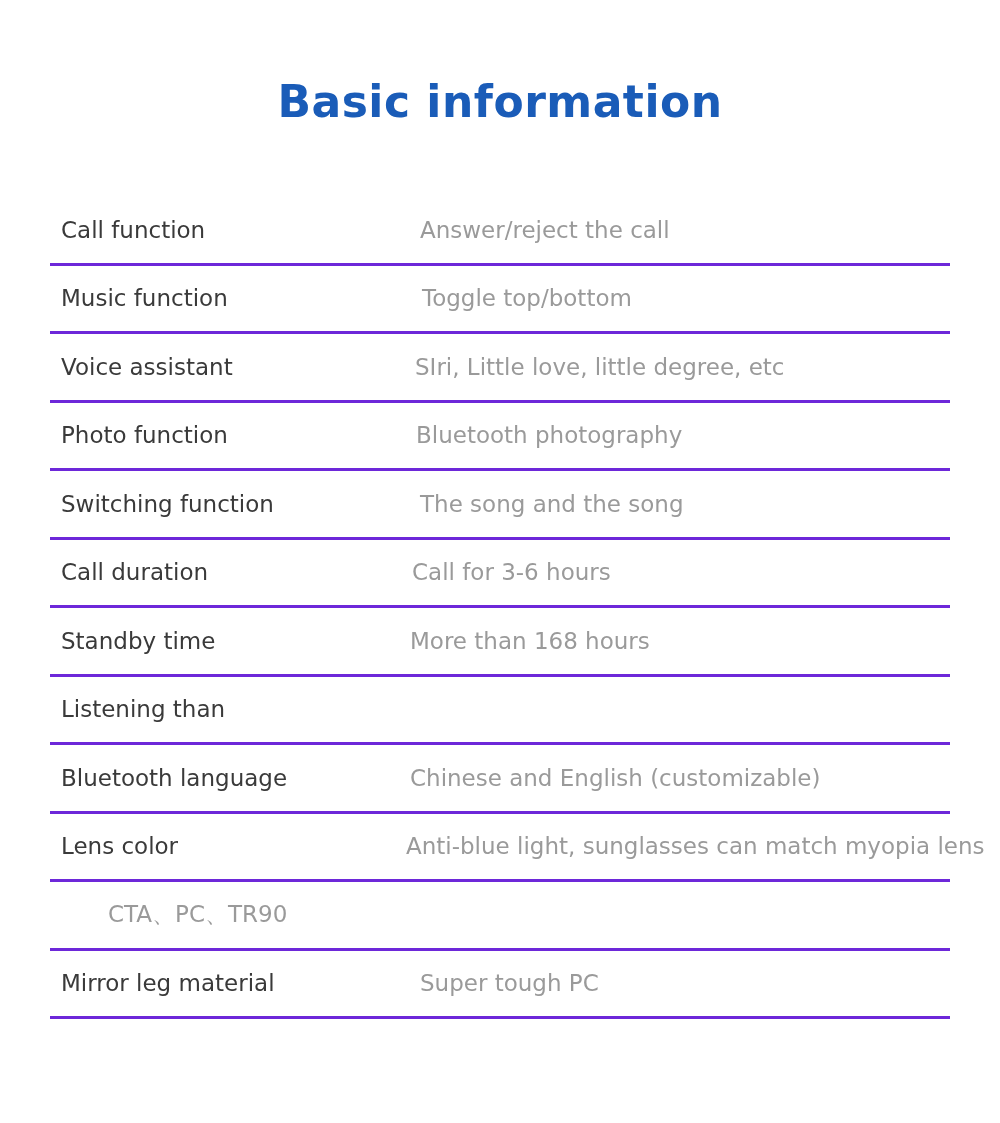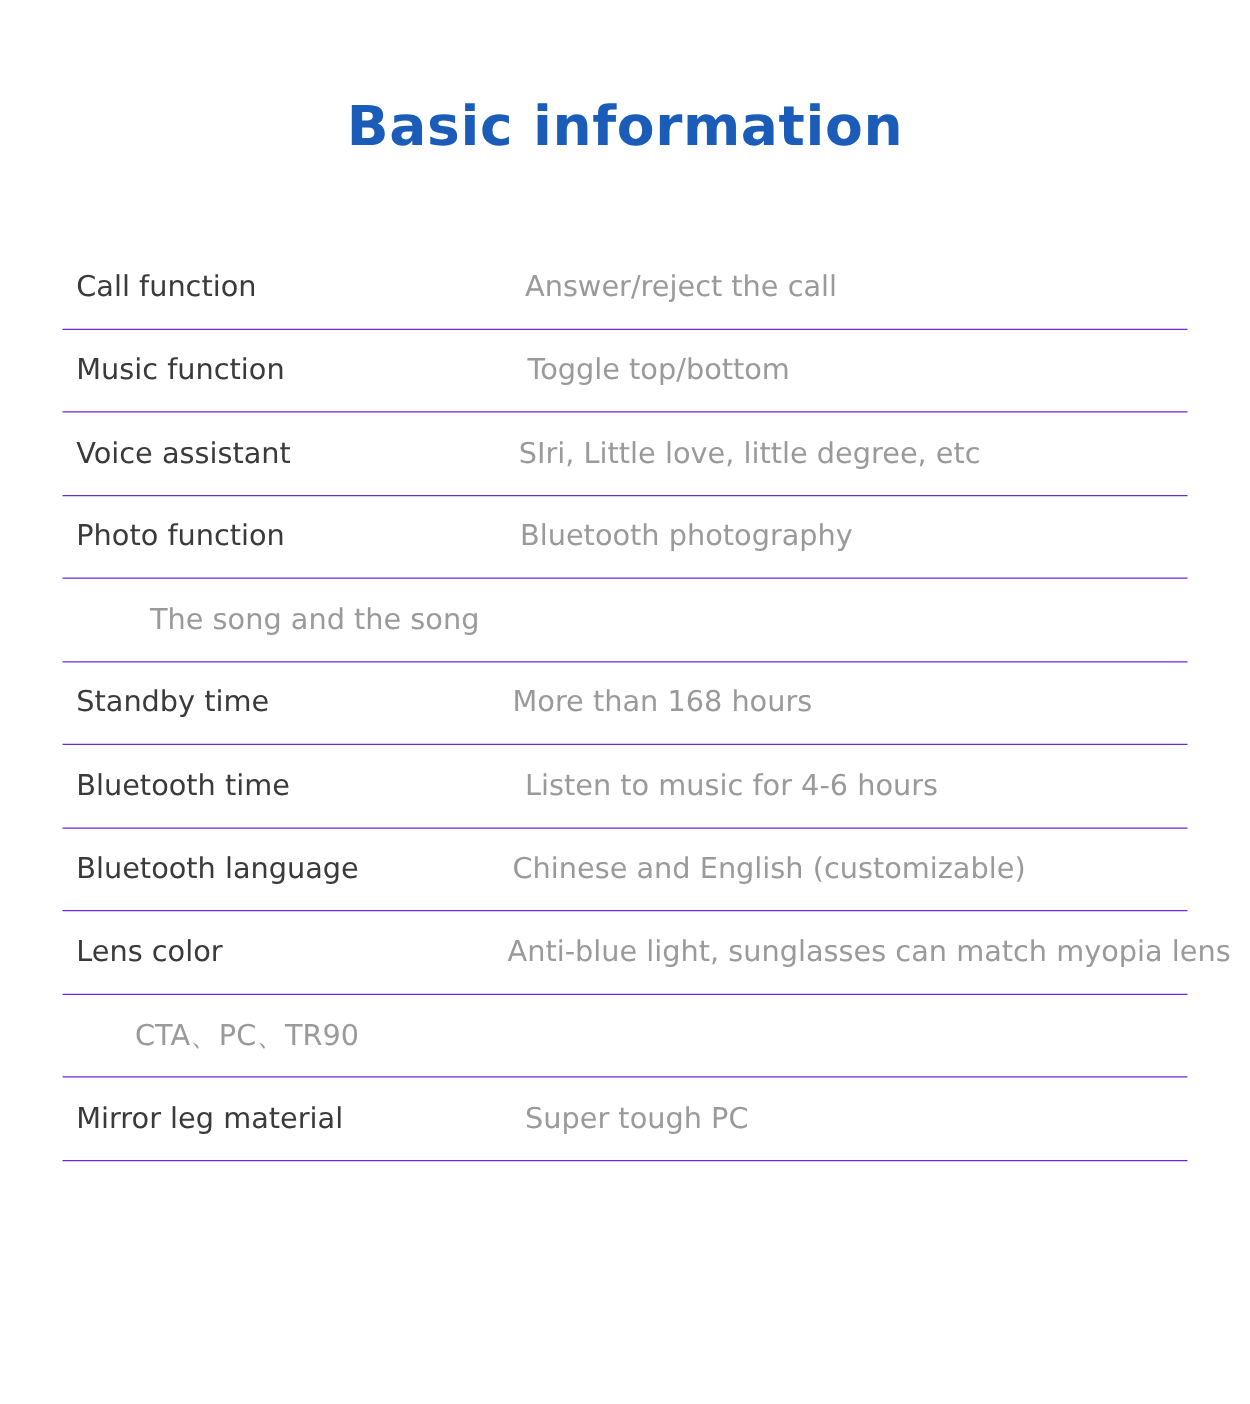--- a/index.html
+++ b/index.html
@@ -34,21 +34,21 @@
   .spec-table {
     margin: 0 auto;
     margin-top: 70px;
     width: 900px;
     border-collapse: collapse;
   }
   .spec-row {
     display: flex;
     align-items: center;
     height: 65.5px;
-    border-bottom: 1px solid #6d28d9;
+    border-bottom: 3px solid #6d28d9;
   }
   .spec-row:first-child {
     border-top: none;
   }
   .spec-label {
     width: 300px;
     flex: 0 0 300px;
     font-size: 23px;
     color: #3a3a3a;
     font-weight: 400;
@@ -101,32 +101,36 @@
       <div class="spec-label">Voice assistant</div>
       <div class="spec-value">SIri, Little love, little degree, etc</div>
     </div>
 
     <div class="spec-row" data-idx="3">
       <div class="spec-label">Photo function</div>
       <div class="spec-value">Bluetooth photography</div>
     </div>
 
     <div class="spec-row" data-idx="4">
+      <div class="spec-label">Switching function</div>
       <div class="spec-value">The song and the song</div>
     </div>
 
+    <div class="spec-row" data-idx="5">
+      <div class="spec-label">Call duration</div>
+      <div class="spec-value">Call for 3-6 hours</div>
+    </div>
 
     <div class="spec-row" data-idx="6">
       <div class="spec-label">Standby time</div>
       <div class="spec-value">More than 168 hours</div>
     </div>
 
     <div class="spec-row" data-idx="7">
-      <div class="spec-label">Bluetooth time</div>
-      <div class="spec-value">Listen to music for 4-6 hours</div>
+      <div class="spec-label">Listening than</div>
     </div>
 
     <div class="spec-row" data-idx="8">
       <div class="spec-label">Bluetooth language</div>
       <div class="spec-value">Chinese and English (customizable)</div>
     </div>
 
     <div class="spec-row" data-idx="9">
       <div class="spec-label">Lens color</div>
       <div class="spec-value">Anti-blue light, sunglasses can match myopia lens</div>

